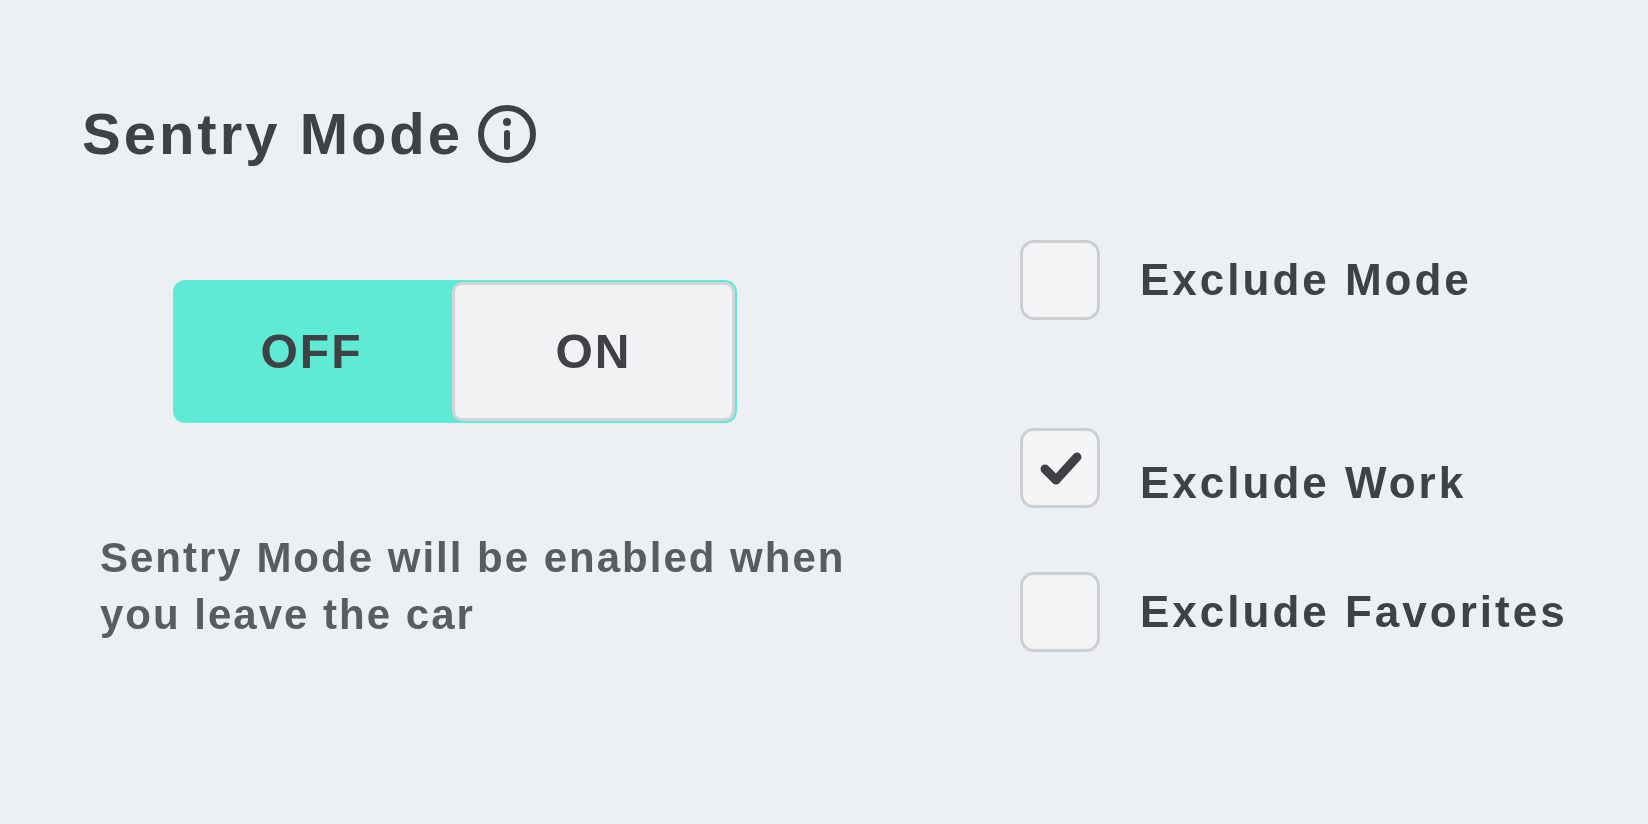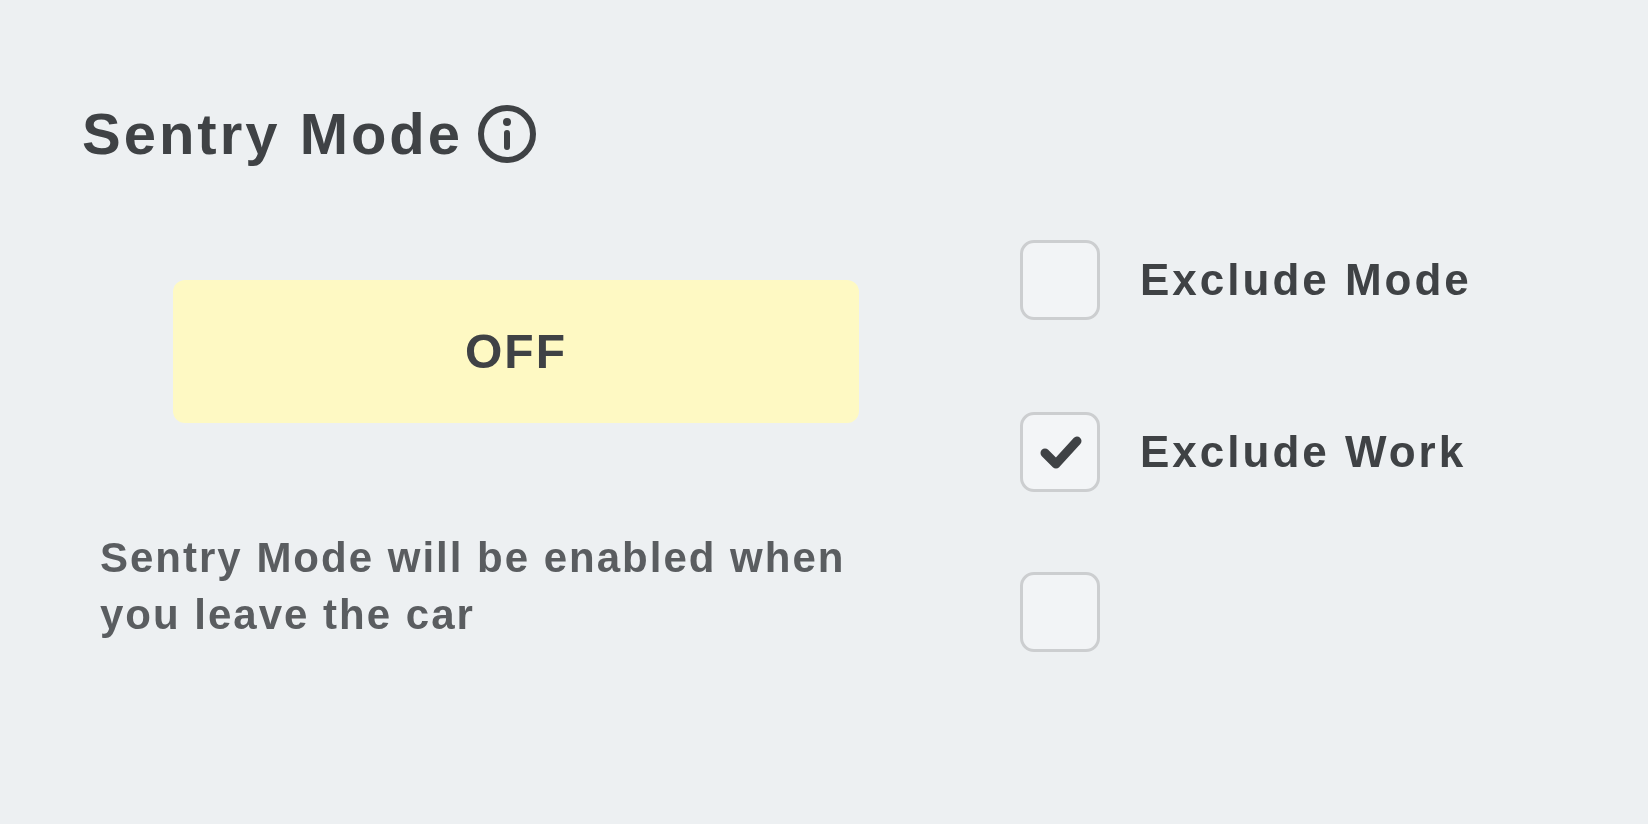--- a/index.html
+++ b/index.html
@@ -25,24 +25,24 @@
     font-weight: 700;
     letter-spacing: 3px;
     color: #3f4245;
   }
   .info-icon svg { display: block; }
 
   .toggle {
     position: absolute;
     left: 173px;
     top: 280px;
-    width: 686px;
+    width: 564px;
     height: 143px;
     border-radius: 12px;
-    background: #fef9c3;
+    background: #5eead4;
     display: flex;
     overflow: hidden;
   }
   .toggle-half {
     flex: 1;
     display: flex;
     align-items: center;
     justify-content: center;
     font-size: 48px;
     font-weight: 700;
@@ -89,40 +89,43 @@
   .cb.checked { background: #f3f5f7; }
   .cb svg { display: block; }
   .cb-label {
     font-size: 44px;
     font-weight: 700;
     letter-spacing: 3px;
     color: #3f4245;
   }
 
   .row1 { left: 1020px; top: 240px; }
-  .row2 { left: 1020px; top: 412px; }
+  .row2 { left: 1020px; top: 428px; align-items: flex-end; }
   .row3 { left: 1020px; top: 572px; }
 </style>
 </head>
 <body>
 
 <div class="title-row">
   <span class="title-text">Sentry Mode</span>
   <span class="info-icon">
     <svg width="60" height="60" viewBox="0 0 60 60">
       <circle cx="30" cy="30" r="26" fill="none" stroke="#3f4245" stroke-width="6"></circle>
       <circle cx="30" cy="18" r="4" fill="#3f4245"></circle>
       <rect x="27" y="26" width="6" height="20" rx="3" fill="#3f4245"></rect>
     </svg>
   </span>
 </div>
 
 <div class="toggle">
   <div class="toggle-half">
     <span>OFF</span>
+  </div>
+  <div class="toggle-half active">
+    <span>ON</span>
   </div>
 </div>
 
 <div class="description">Sentry Mode will be enabled when you leave the car</div>
 
 <div class="checkbox-row row1">
   <div class="cb"></div>
   <span class="cb-label">Exclude Mode</span>
 </div>
 
@@ -132,13 +135,14 @@
       <svg width="50" height="50" viewBox="0 0 50 50">
         <path d="M10 26 L21 37 L42 14" fill="none" stroke="#3f4245" stroke-width="9" stroke-linecap="round" stroke-linejoin="round"></path>
       </svg>
     </span>
   </div>
   <span class="cb-label">Exclude Work</span>
 </div>
 
 <div class="checkbox-row row3">
   <div class="cb"></div>
+  <span class="cb-label">Exclude Favorites</span>
 </div>
 
 </body></html>

